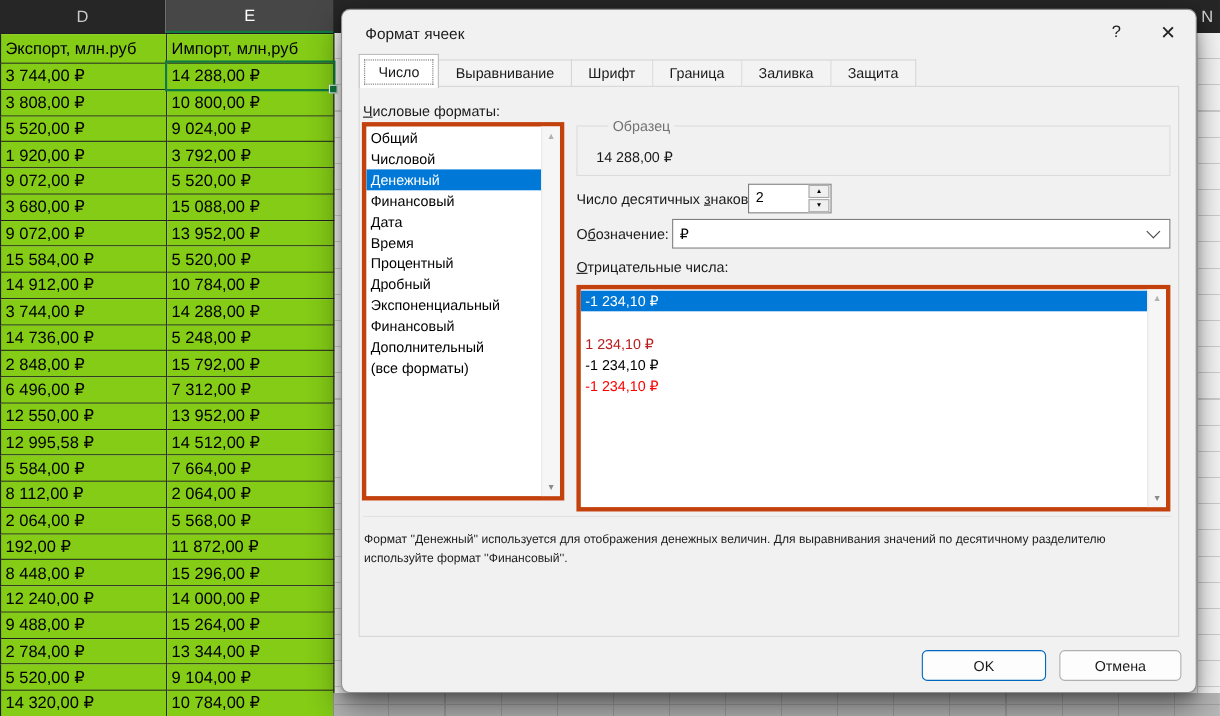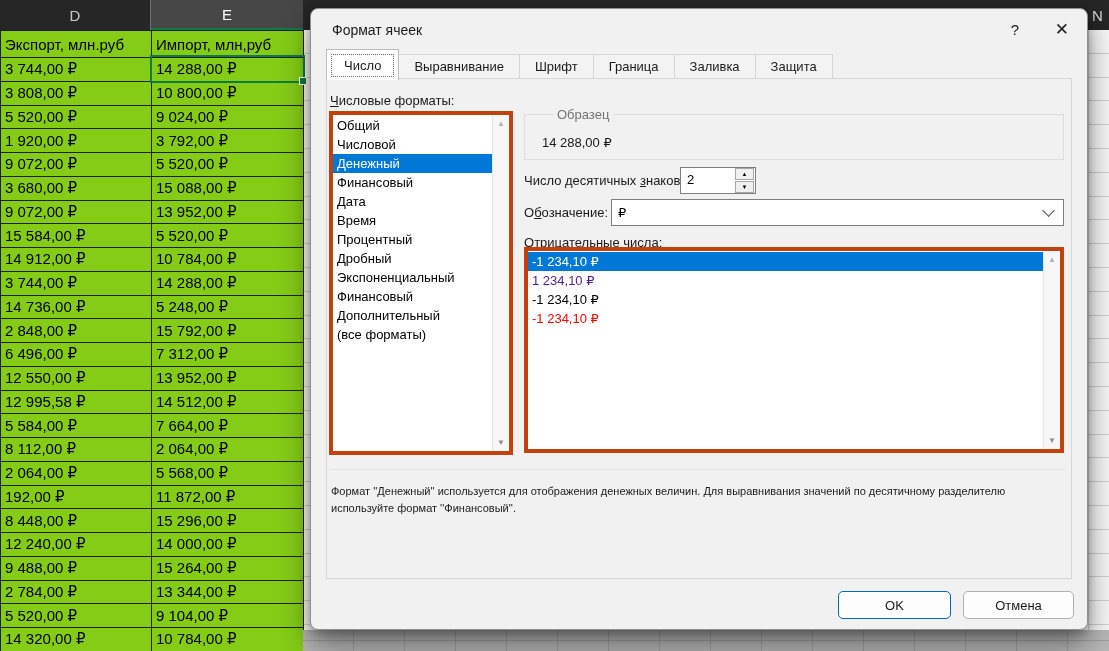--- a/index.html
+++ b/index.html
@@ -59,21 +59,21 @@
 
   .lbl{position:absolute;font-size:13px;color:#1a1a1a;white-space:nowrap;}
   .ak{text-decoration:underline;}
   .fmt-lbl{left:3px;top:14px;}
   .dec-lbl{left:197px;top:94px;}
   .sym-lbl{left:197px;top:126px;}
   .neg-lbl{left:197px;top:156px;}
 
   .listbox{position:absolute;background:#fff;border:4px solid #c2410c;box-sizing:border-box;}
   .fmt-list{left:2px;top:32px;width:184px;height:344px;}
-  .neg-list{left:197px;top:168px;width:540px;height:206px;}
+  .neg-list{left:197px;top:180px;width:540px;height:206px;}
   .list-items{position:absolute;left:0;top:1px;right:17px;bottom:0;overflow:hidden;}
   .li{height:19px;line-height:19px;font-size:13px;padding:0 4px;color:#000;white-space:nowrap;}
   .li.sel{background:#0078d7;color:#fff !important;}
   .sb{position:absolute;right:0;top:0;bottom:0;width:16px;background:#f6f6f6;border-left:1px solid #e6e6e6;}
   .sb-up,.sb-dn{position:absolute;left:0;width:100%;text-align:center;font-size:8px;}
   .sb-up{top:4px;color:#b2b2b2;}
   .sb-dn{bottom:4px;color:#8b8b8b;}
 
   .groupbox{position:absolute;left:197px;top:35px;width:540px;height:46px;border:1px solid #dcdcdc;box-sizing:border-box;}
   .gb-label{position:absolute;left:28px;top:-8px;background:#f1f1f1;padding:0 4px;font-size:13px;color:#737373;}
@@ -291,21 +291,21 @@
       <div class="combo">
         <span class="combo-val">₽</span>
         <span class="chev"></span>
       </div>
 
       <div class="lbl neg-lbl"><span></span><span class="ak">О</span><span>трицательные числа:</span></div>
 
       <div class="listbox neg-list">
         <div class="list-items" id="neg-items">
             <div class="li sel">-1 234,10 ₽</div>
-            <div class="li" style="color: #4c1d95;">1 234,10 ₽</div>
+            <div class="li" style="color: #b91c1c; margin-top: 20px;">1 234,10 ₽</div>
             <div class="li" style="color: rgb(0, 0, 0);">-1 234,10 ₽</div>
             <div class="li" style="color: rgb(255, 0, 0);">-1 234,10 ₽</div>
           </div>
         <div class="sb">
           <div class="sb-up">▲</div>
           <div class="sb-dn">▼</div>
         </div>
       </div>
 
       <div class="divider"></div>

